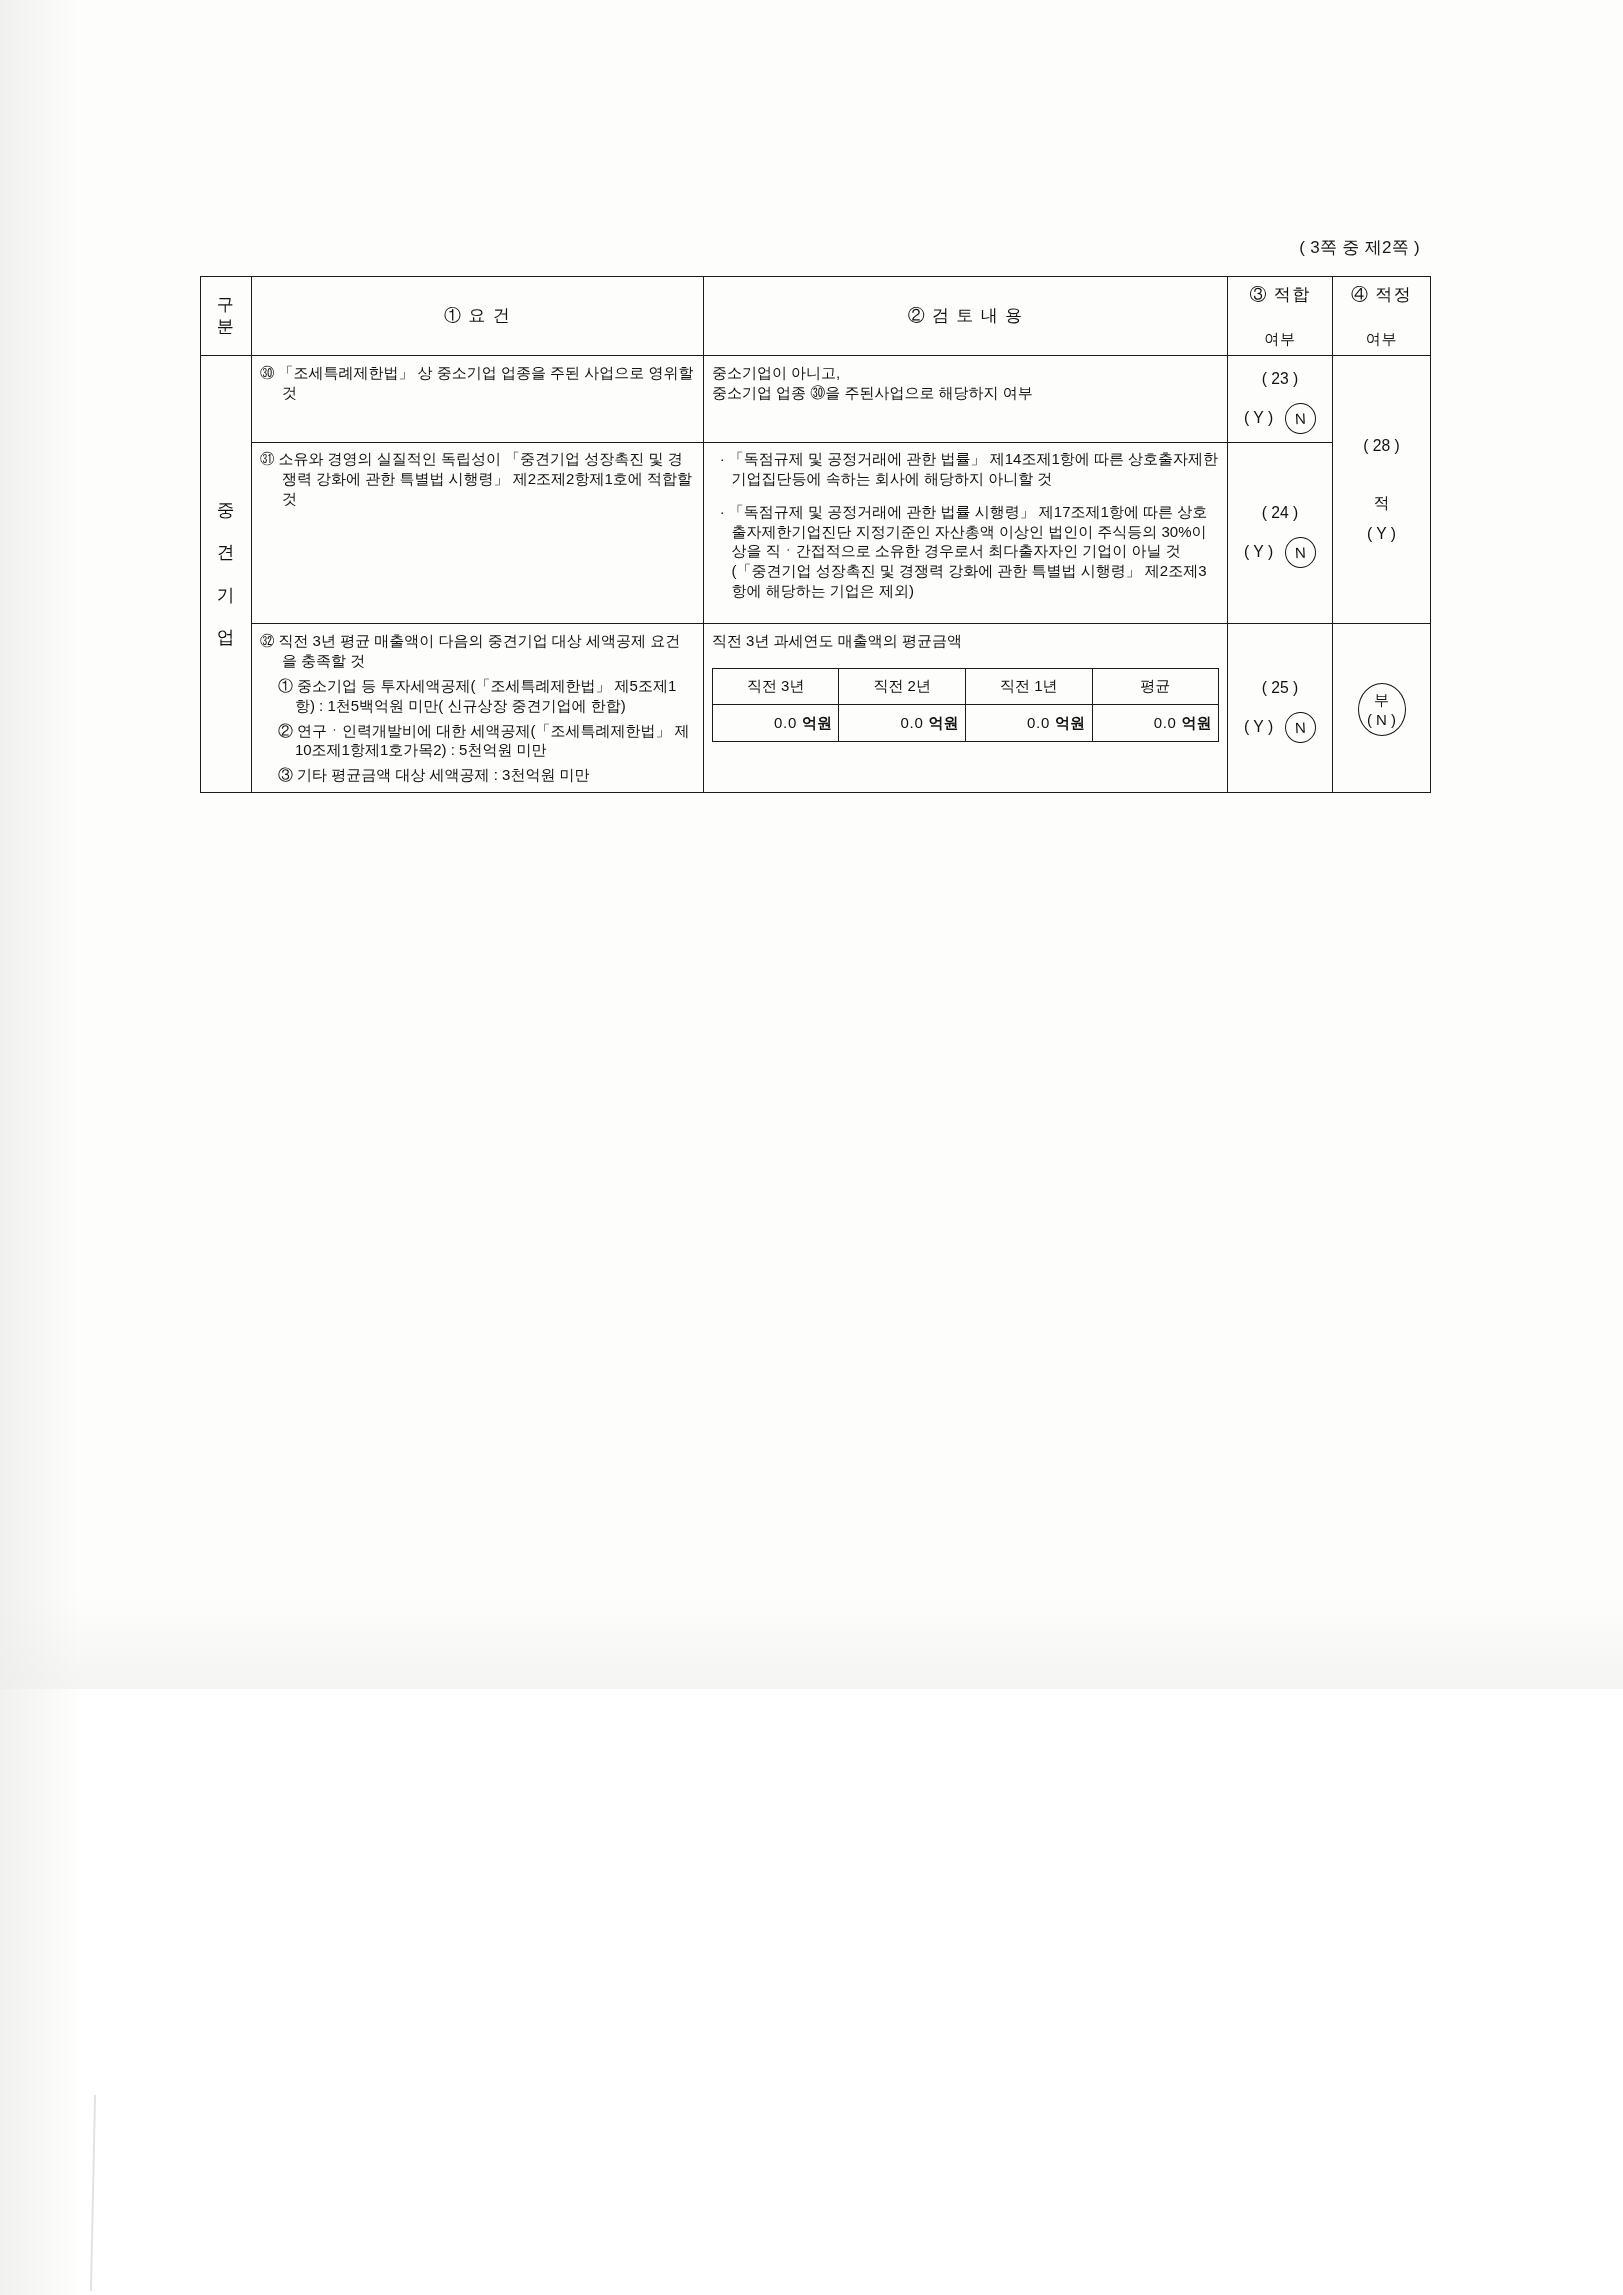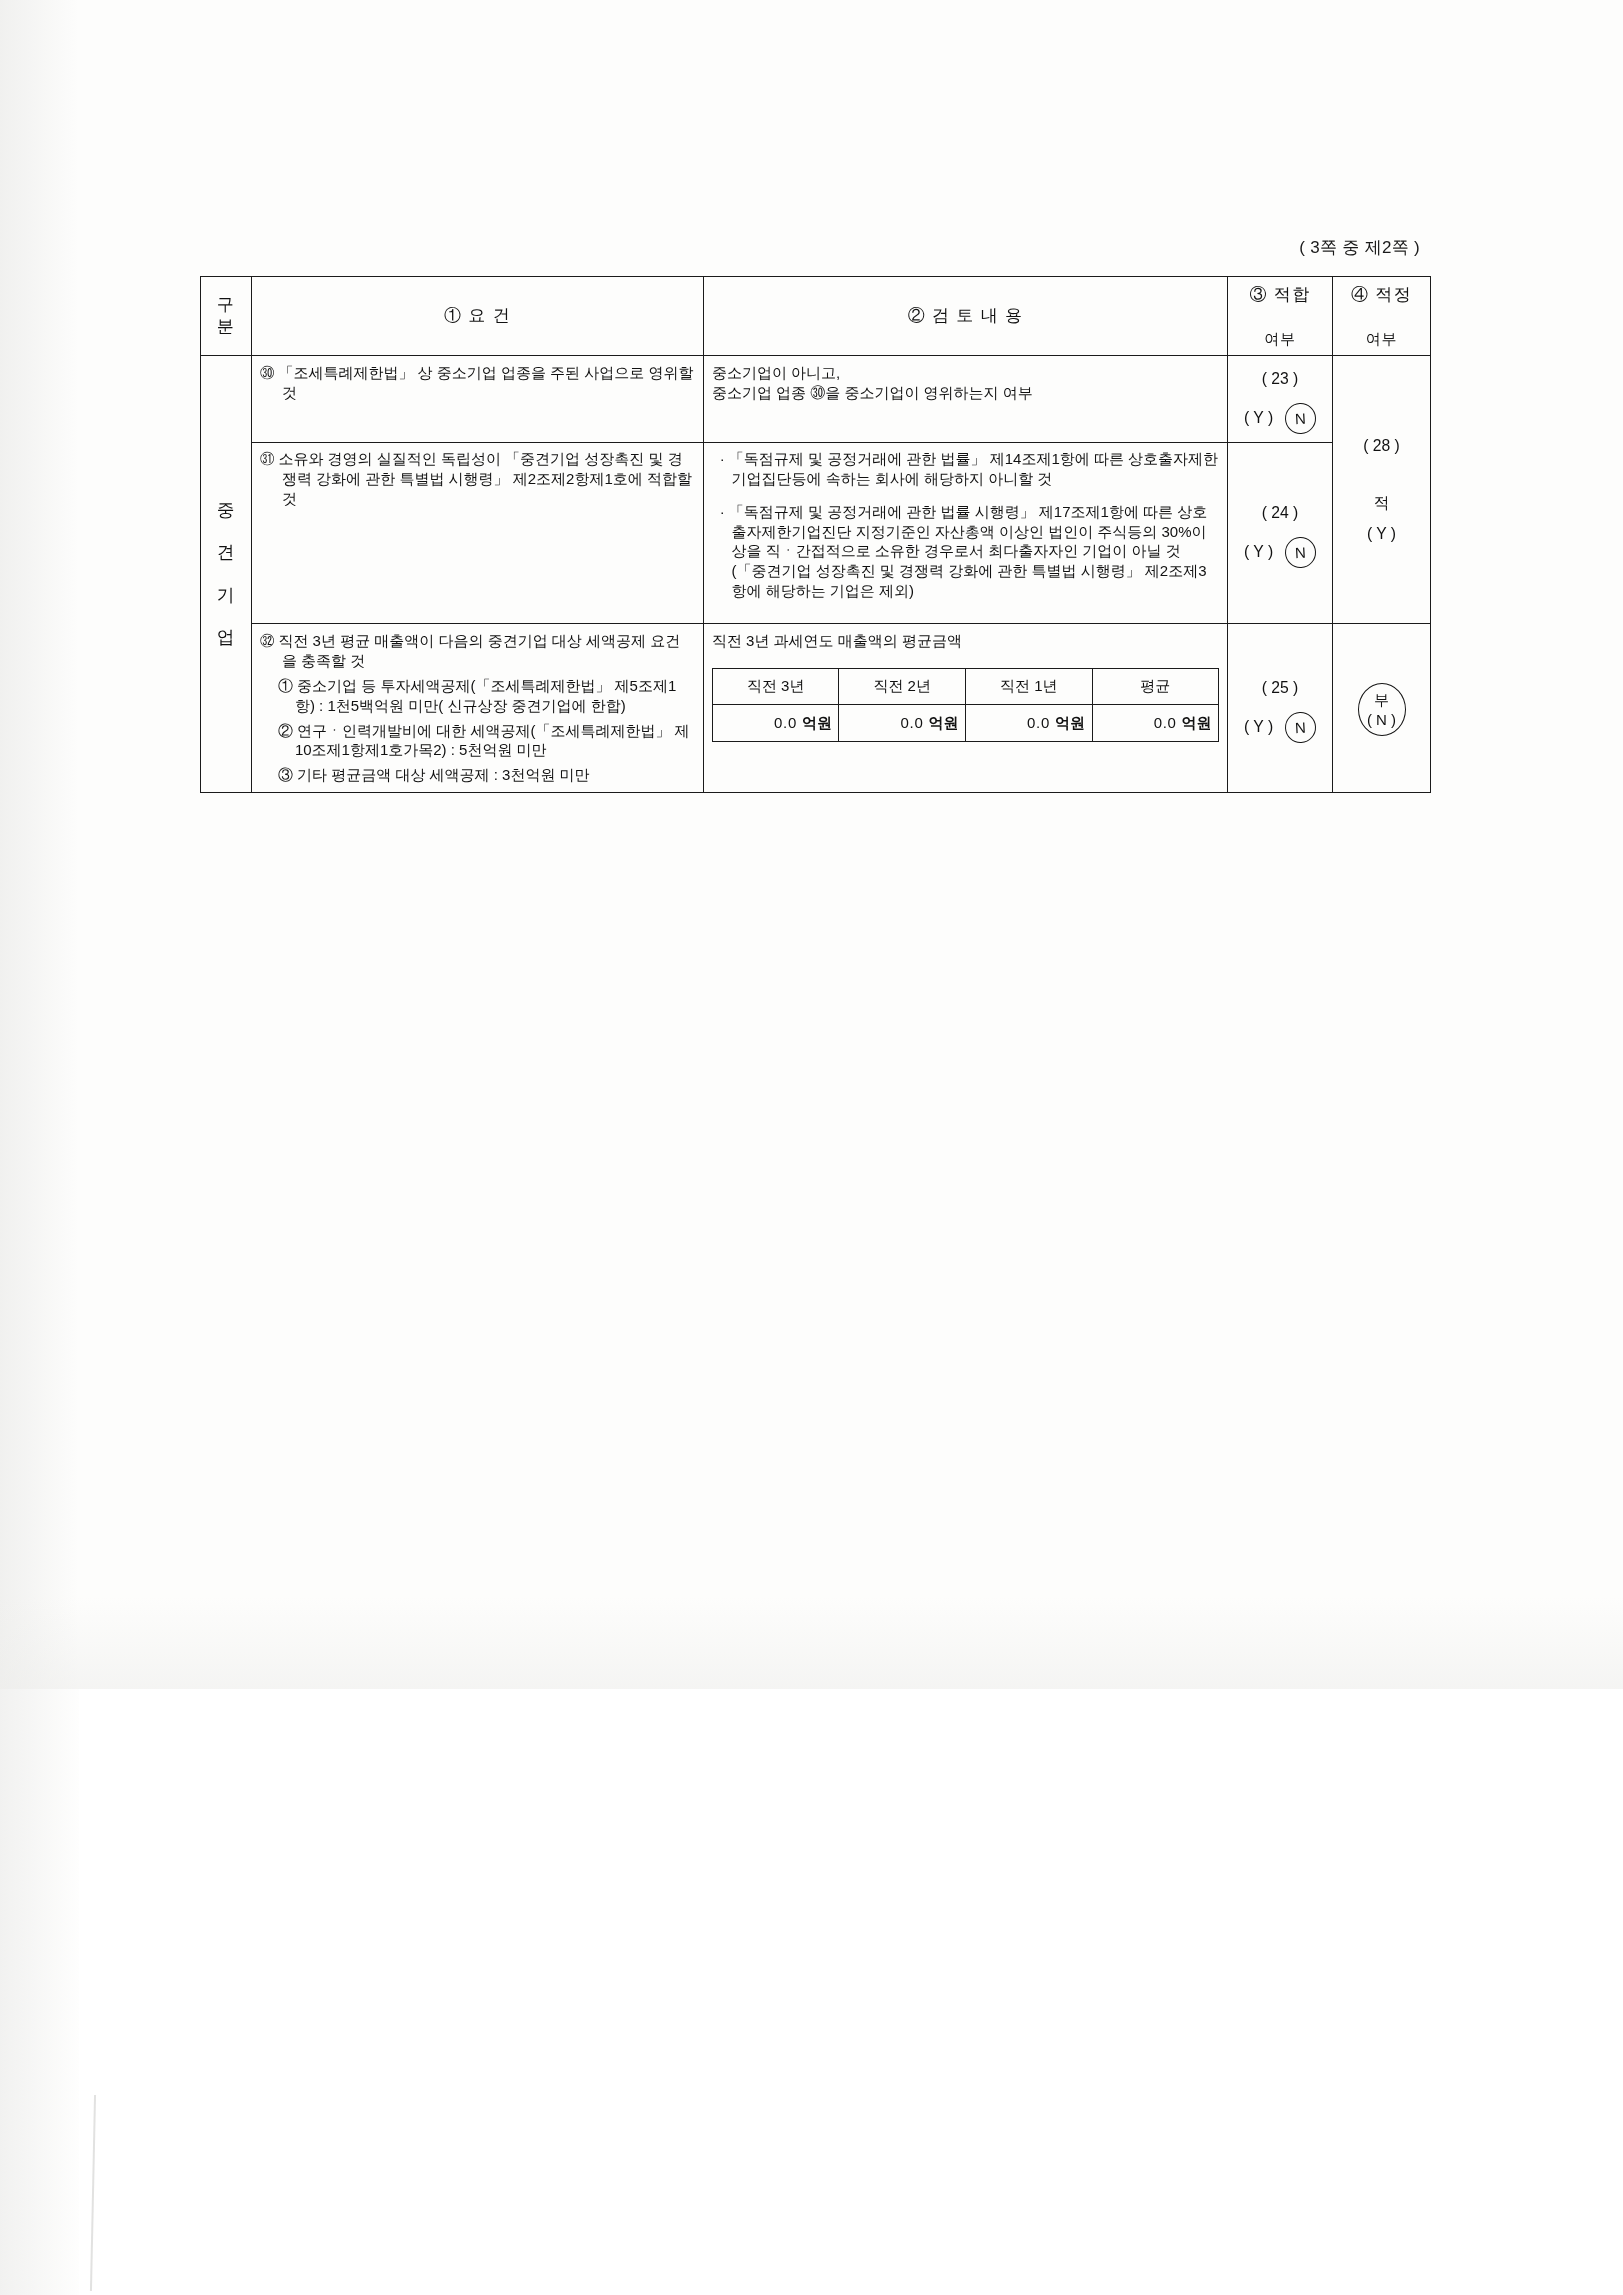--- a/index.html
+++ b/index.html
@@ -234,21 +234,21 @@
             <span>업</span>
           </td>
           <td class="cell-req">
             <div class="hang">
               <span class="circ-num">㉚</span>
               <span>「조세특례제한법」 상 중소기업 업종을 주된 사업으로 영위할 것</span>
             </div>
           </td>
           <td class="cell-review">
             <div>중소기업이 아니고,</div>
-            <div>중소기업 업종 ㉚을 중소기업이 영위하는지 여부</div>
+            <div>중소기업 업종 ㉚을 주된사업으로 해당하지 여부</div>
           </td>
           <td class="fit-cell">
             <div>( 23 )</div>
             <div class="yn-row">
               <span>( Y )</span>
               <span class="no-circle">N</span>
             </div>
           </td>
           <td class="proper-cell" rowspan="2">
             <div>( 28 )</div>

